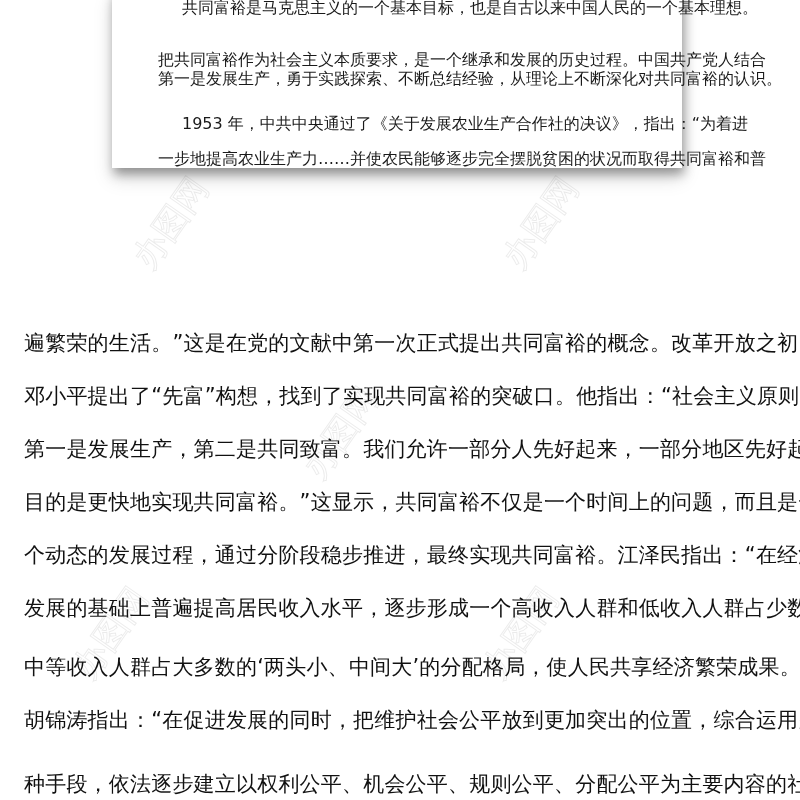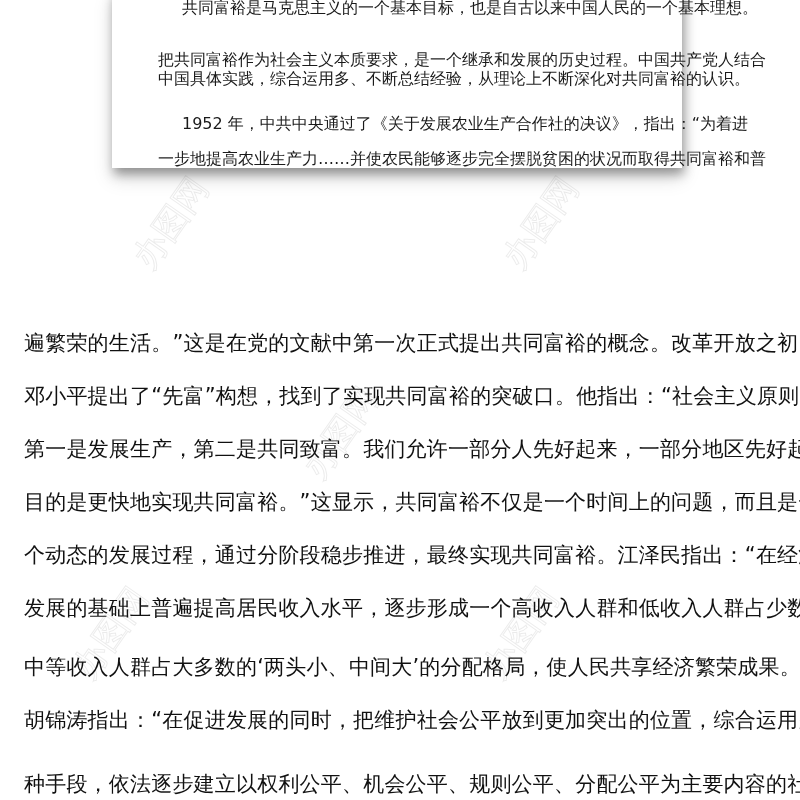--- a/index.html
+++ b/index.html
@@ -68,22 +68,22 @@
 
 <div class="watermark" style="left:120px; top:200px;">办图网</div>
 <div class="watermark" style="left:490px; top:200px;">办图网</div>
 <div class="watermark" style="left:290px; top:410px;">办图网</div>
 <div class="watermark" style="left:60px; top:610px;">办图网</div>
 <div class="watermark" style="left:470px; top:610px;">办图网</div>
 
 <div class="card">
   <div class="card-line indent" style="top:10px;">共同富裕是马克思主义的一个基本目标，也是自古以来中国人民的一个基本理想。</div>
   <div class="card-line" style="top:53px;margin-top:9px;">把共同富裕作为社会主义本质要求，是一个继承和发展的历史过程。中国共产党人结合</div>
-  <div class="card-line" style="top:81px;">中国具体实践，综合运用多、不断总结经验，从理论上不断深化对共同富裕的认识。</div>
-  <div class="card-line indent" style="top:126px;">1952 年，中共中央通过了《关于发展农业生产合作社的决议》，指出：“为着进</div>
+  <div class="card-line" style="top:81px;">第一是发展生产，勇于实践探索、不断总结经验，从理论上不断深化对共同富裕的认识。</div>
+  <div class="card-line indent" style="top:126px;">1953 年，中共中央通过了《关于发展农业生产合作社的决议》，指出：“为着进</div>
   <div class="card-line" style="top:161px;">一步地提高农业生产力……并使农民能够逐步完全摆脱贫困的状况而取得共同富裕和普</div>
 </div>
 
 <div class="body-text">
   <div class="body-line" style="top:330px;">遍繁荣的生活。”这是在党的文献中第一次正式提出共同富裕的概念。改革开放之初，</div>
   <div class="body-line" style="top:383px;">邓小平提出了“先富”构想，找到了实现共同富裕的突破口。他指出：“社会主义原则，</div>
   <div class="body-line" style="top:436px;">第一是发展生产，第二是共同致富。我们允许一部分人先好起来，一部分地区先好起来，</div>
   <div class="body-line" style="top:489px;">目的是更快地实现共同富裕。”这显示，共同富裕不仅是一个时间上的问题，而且是一</div>
   <div class="body-line" style="top:542px;">个动态的发展过程，通过分阶段稳步推进，最终实现共同富裕。江泽民指出：“在经济</div>
   <div class="body-line" style="top:595px;">发展的基础上普遍提高居民收入水平，逐步形成一个高收入人群和低收入人群占少数、</div>

